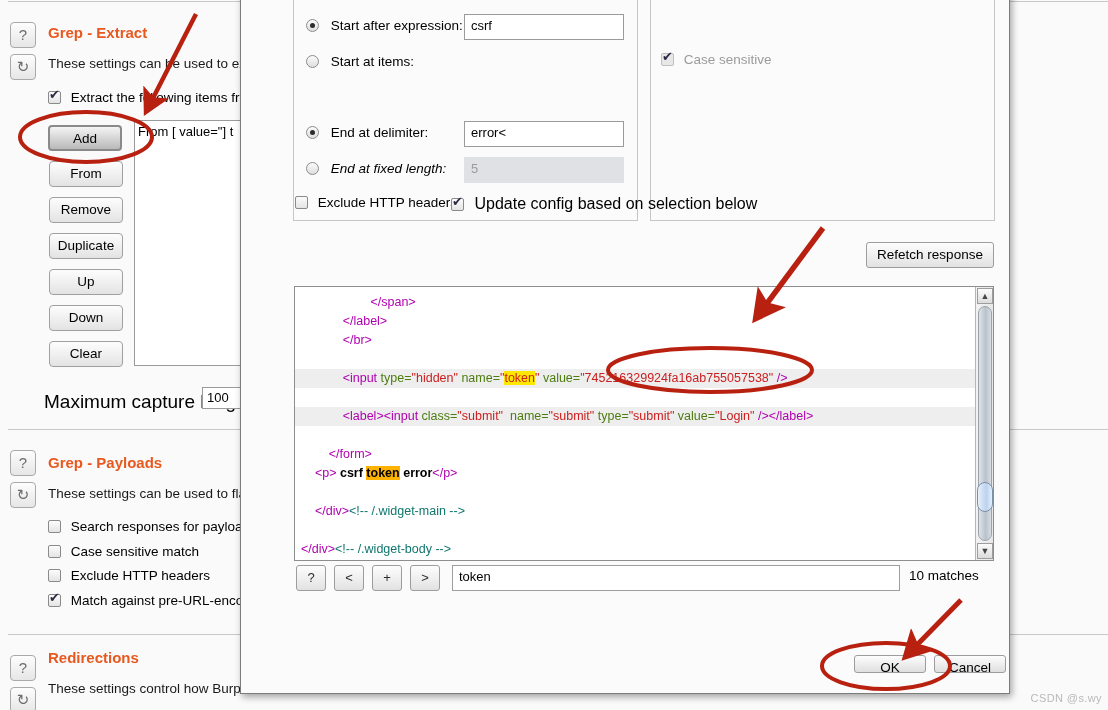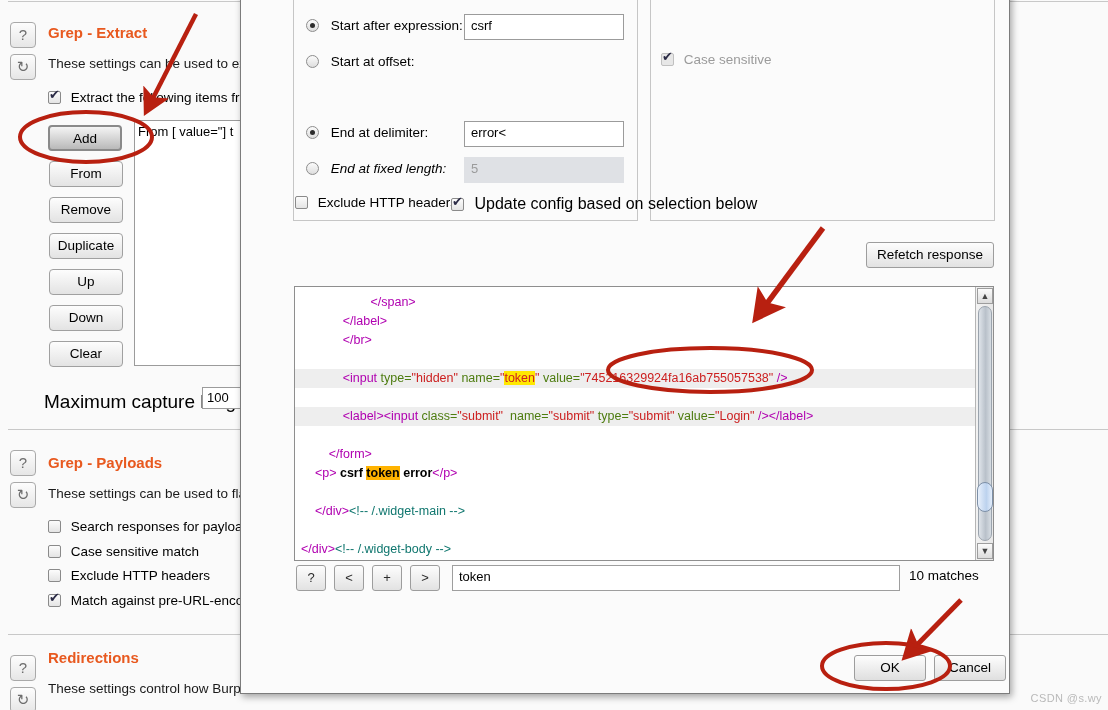--- a/index.html
+++ b/index.html
@@ -172,21 +172,21 @@
     position: absolute; left: 211px; top: 618px; width: 448px; height: 26px;
     border: 1px solid #9e9e9e; background: #fff;
     font-size: 13px; padding: 3px 6px; color: #000;
   }
   #match-count {
     position: absolute; left: 668px; top: 621px; font-size: 13.5px;
     white-space: nowrap;
   }
 
   #dlg-ok, #dlg-cancel {
-    position: absolute; top: 708px; height: 26px; width: 72px;
+    position: absolute; top: 708px; height: 18px; width: 72px;
     border: 1px solid #9d9d9d; border-radius: 3px;
     background: linear-gradient(#fdfdfd, #dfdfdf);
     font-size: 13.5px; text-align: center; line-height: 24px;
     font-family: "Liberation Sans", sans-serif;
   }
   #dlg-ok     { left: 613px; }
   #dlg-cancel { left: 693px; }
 
   
   #annot {
@@ -271,21 +271,21 @@
   <div class="panel" id="panel-left">
 
     <div class="radio-row" style="left:12px; top:28px;">
       <span class="rdo on"></span>
       <span>Start after expression:</span>
     </div>
     <div class="tinput" style="left:170px; top:24px; width:160px;">csrf</div>
 
     <div class="radio-row" style="left:12px; top:64px;">
       <span class="rdo"></span>
-      <span>Start at offset:</span>
+      <span>Start at items:</span>
     </div>
 
     <div class="radio-row" style="left:12px; top:135px;">
       <span class="rdo on"></span>
       <span>End at delimiter:</span>
     </div>
     <div class="tinput" style="left:170px; top:131px; width:160px;">error&lt;</div>
 
     <div class="radio-row" style="left:12px; top:171px;font-style:italic;">
       <span class="rdo"></span>

